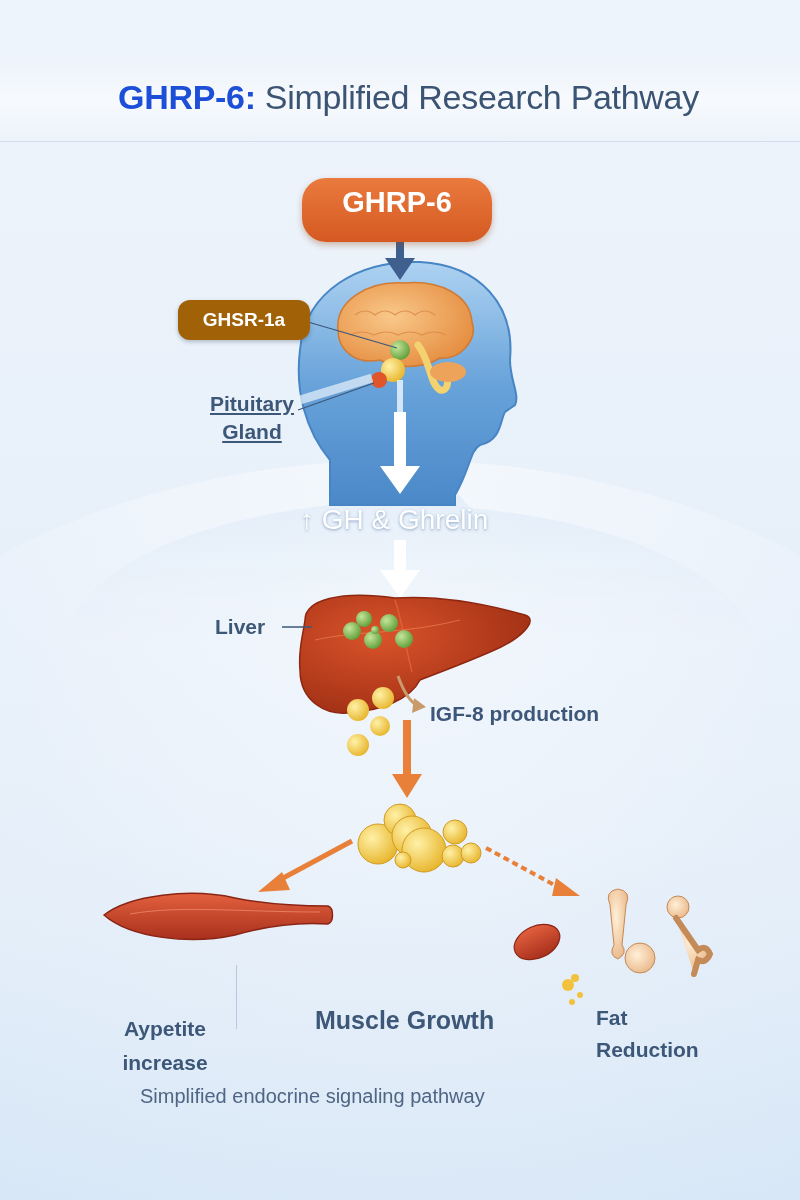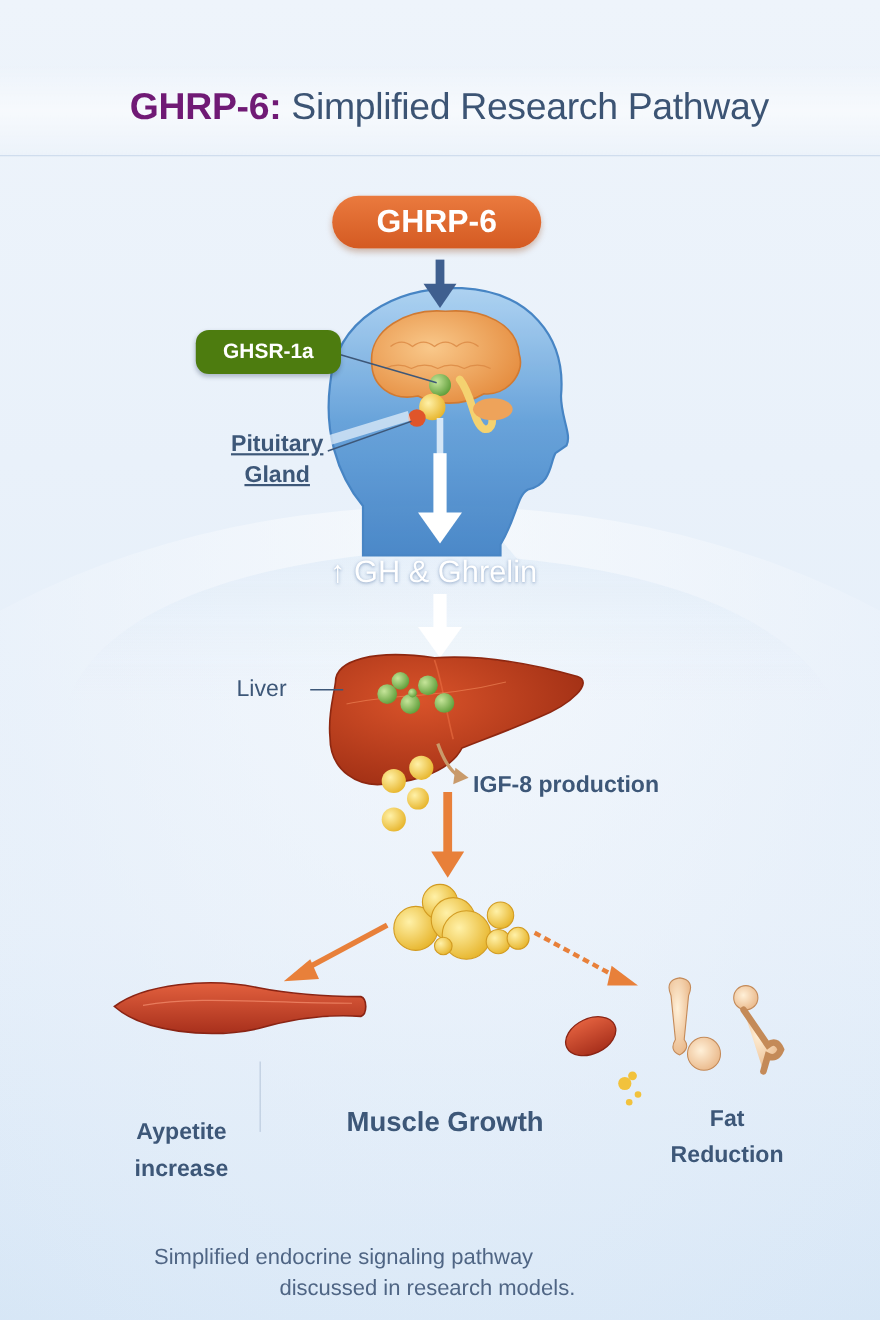--- a/index.html
+++ b/index.html
@@ -17,47 +17,47 @@
   }
   .title-band {
     position: absolute; left: 0; top: 60px; width: 800px; height: 82px;
     background: linear-gradient(180deg, rgba(255,255,255,0.0), rgba(255,255,255,0.55) 50%, rgba(255,255,255,0.0));
     border-bottom: 1px solid rgba(180,200,225,0.5);
   }
   .title {
     position: absolute; left: 118px; top: 78px; font-size: 34px; color: #3c5474; white-space: nowrap;
     letter-spacing: -0.3px;
   }
-  .title b { font-weight: 700; color: #701a75; }
+  .title b { font-weight: 700; color: #1d4ed8; }
   .title span.rest { font-weight: 400; }
 
   .pill-ghrp {
-    position: absolute; left: 302px; top: 178px; width: 190px; height: 48px;
+    position: absolute; left: 302px; top: 178px; width: 190px; height: 64px;
     border-radius: 24px;
     background: linear-gradient(180deg, #ea7a3e 0%, #d45a22 100%);
     box-shadow: 0 3px 6px rgba(150,70,20,0.35);
     color: #fff; font-size: 29px; font-weight: 700; text-align: center; line-height: 48px;
   }
   .pill-ghsr {
     position: absolute; left: 178px; top: 300px; width: 132px; height: 40px;
-    border-radius: 12px; background: #4d7c0f;
+    border-radius: 12px; background: #a16207;
     color: #fff; font-size: 19px; font-weight: 600; text-align: center; line-height: 40px;
     box-shadow: 0 2px 4px rgba(40,60,90,0.3);
   }
   .label { position: absolute; color: #3d5778; font-weight: 700; }
   .lbl-pit { left: 198px; top: 390px; font-size: 21px; text-align: center; line-height: 28px; width: 108px; font-weight: 600; text-decoration: underline; }
   .lbl-gh { left: 300px; top: 504px; font-size: 28px; color: #ffffff; font-weight: 500; text-shadow: 0 1px 3px rgba(40,80,140,0.5); white-space: nowrap; }
-  .lbl-liver { left: 215px; top: 615px; font-size: 21px; font-weight: 400; }
+  .lbl-liver { left: 215px; top: 615px; font-size: 21px; font-weight: 700; }
   .lbl-igf { left: 430px; top: 702px; font-size: 21px; font-weight: 700; white-space: nowrap; }
   .lbl-app { left: 112px; top: 1012px; font-size: 21px; line-height: 34px; text-align: center; width: 106px; font-weight: 600; }
   .lbl-muscle { left: 315px; top: 1006px; font-size: 25px; font-weight: 600; white-space: nowrap; }
-  .lbl-fat { left: 596px; top: 1002px; font-size: 21px; line-height: 32px; text-align: center; width: 130px; font-weight: 600; }
+  .lbl-fat { left: 596px; top: 1002px; font-size: 21px; line-height: 32px; text-align: left; width: 130px; font-weight: 600; }
   .footer {
     position: absolute; left: 140px; top: 1082px; width: 520px; font-size: 20px; color: #4f6584;
-    line-height: 28px; text-align: left; margin-top: 47px;
+    line-height: 28px; text-align: left;
   }
   .footer .l2 { display: block; padding-left: 114px; }
   .divider { position: absolute; left: 236px; top: 965px; width: 1px; height: 64px; background: #b8c8dc; }
   svg.art { position: absolute; left: 0; top: 0; }
 </style>
 </head>
 <body>
 
 <div class="bg-arc"></div>
 <div class="title-band"></div>
@@ -211,14 +211,13 @@
 <div class="label lbl-liver">Liver</div>
 <div class="label lbl-igf">IGF-8 production</div>
 
 <div class="label lbl-app">Aypetite increase</div>
 <div class="divider"></div>
 <div class="label lbl-muscle">Muscle Growth</div>
 <div class="label lbl-fat">Fat Reduction</div>
 
 <div class="footer">
   <span>Simplified endocrine signaling pathway</span>
-  <span class="l2">discussed in research models.</span>
 </div>
 
 </body></html>

